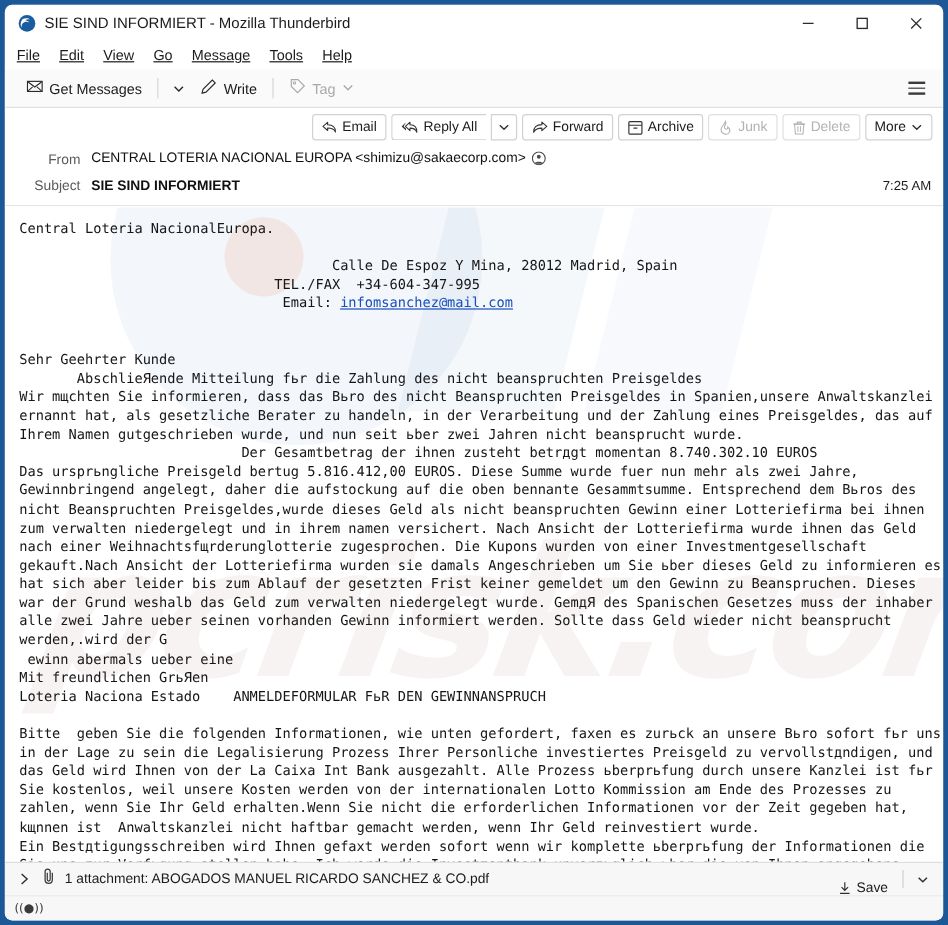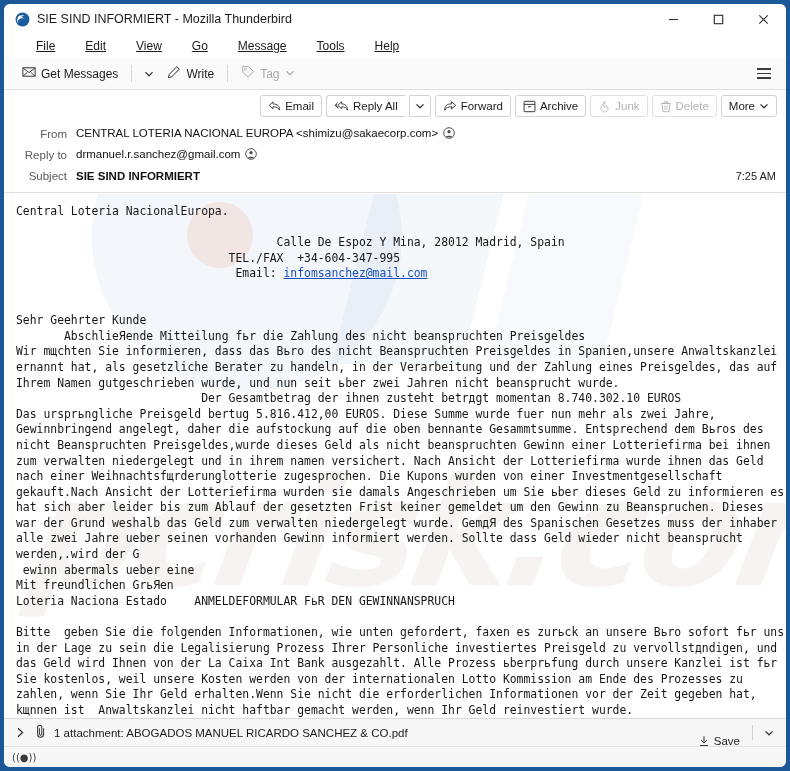--- a/index.html
+++ b/index.html
@@ -59,22 +59,22 @@
     display: flex; align-items: center; justify-content: center;
     color: #2b2b2b;
   }
 
   
   .menubar {
     height: 24px;
     background: #ffffff;
     display: flex;
     align-items: center;
-    padding-left: 25px;
-    gap: 16px;
+    padding-left: 3px;
+    gap: 2px;
     flex: 0 0 auto;
   }
   .menu-item {
     font-size: 12px;
     color: #1b1b1b;
     padding: 3px 7px;
     white-space: nowrap;
   }
   .menu-item u { text-decoration: underline; }
 
@@ -460,33 +460,20 @@
             </svg>
       </span>
     </div>
   </div>
 
   <div class="headers">
     <div class="hrow">
       <div class="hlabel">From</div>
       <div class="hvalue">
         <span>CENTRAL LOTERIA NACIONAL EUROPA &lt;shimizu@sakaecorp.com&gt;</span>
-        <span class="contact-icon">
-          <svg width="12" height="12" viewBox="0 0 14 14">
-                <circle cx="7" cy="7" r="6.2" fill="none" stroke="#4a4a4a" stroke-width="1.1"></circle>
-                <circle cx="7" cy="5.4" r="1.9" fill="#4a4a4a"></circle>
-                <path d="M2.9 12.1 C3.6 9.6 10.4 9.6 11.1 12.1" fill="#4a4a4a"></path>
-              </svg>
-        </span>
-      </div>
-    </div>
-    <div class="hrow">
-      <div class="hlabel">Reply to</div>
-      <div class="hvalue">
-        <span>drmanuel.r.sanchez@gmail.com</span>
         <span class="contact-icon">
           <svg width="12" height="12" viewBox="0 0 14 14">
                 <circle cx="7" cy="7" r="6.2" fill="none" stroke="#4a4a4a" stroke-width="1.1"></circle>
                 <circle cx="7" cy="5.4" r="1.9" fill="#4a4a4a"></circle>
                 <path d="M2.9 12.1 C3.6 9.6 10.4 9.6 11.1 12.1" fill="#4a4a4a"></path>
               </svg>
         </span>
       </div>
     </div>
     <div class="hrow">

